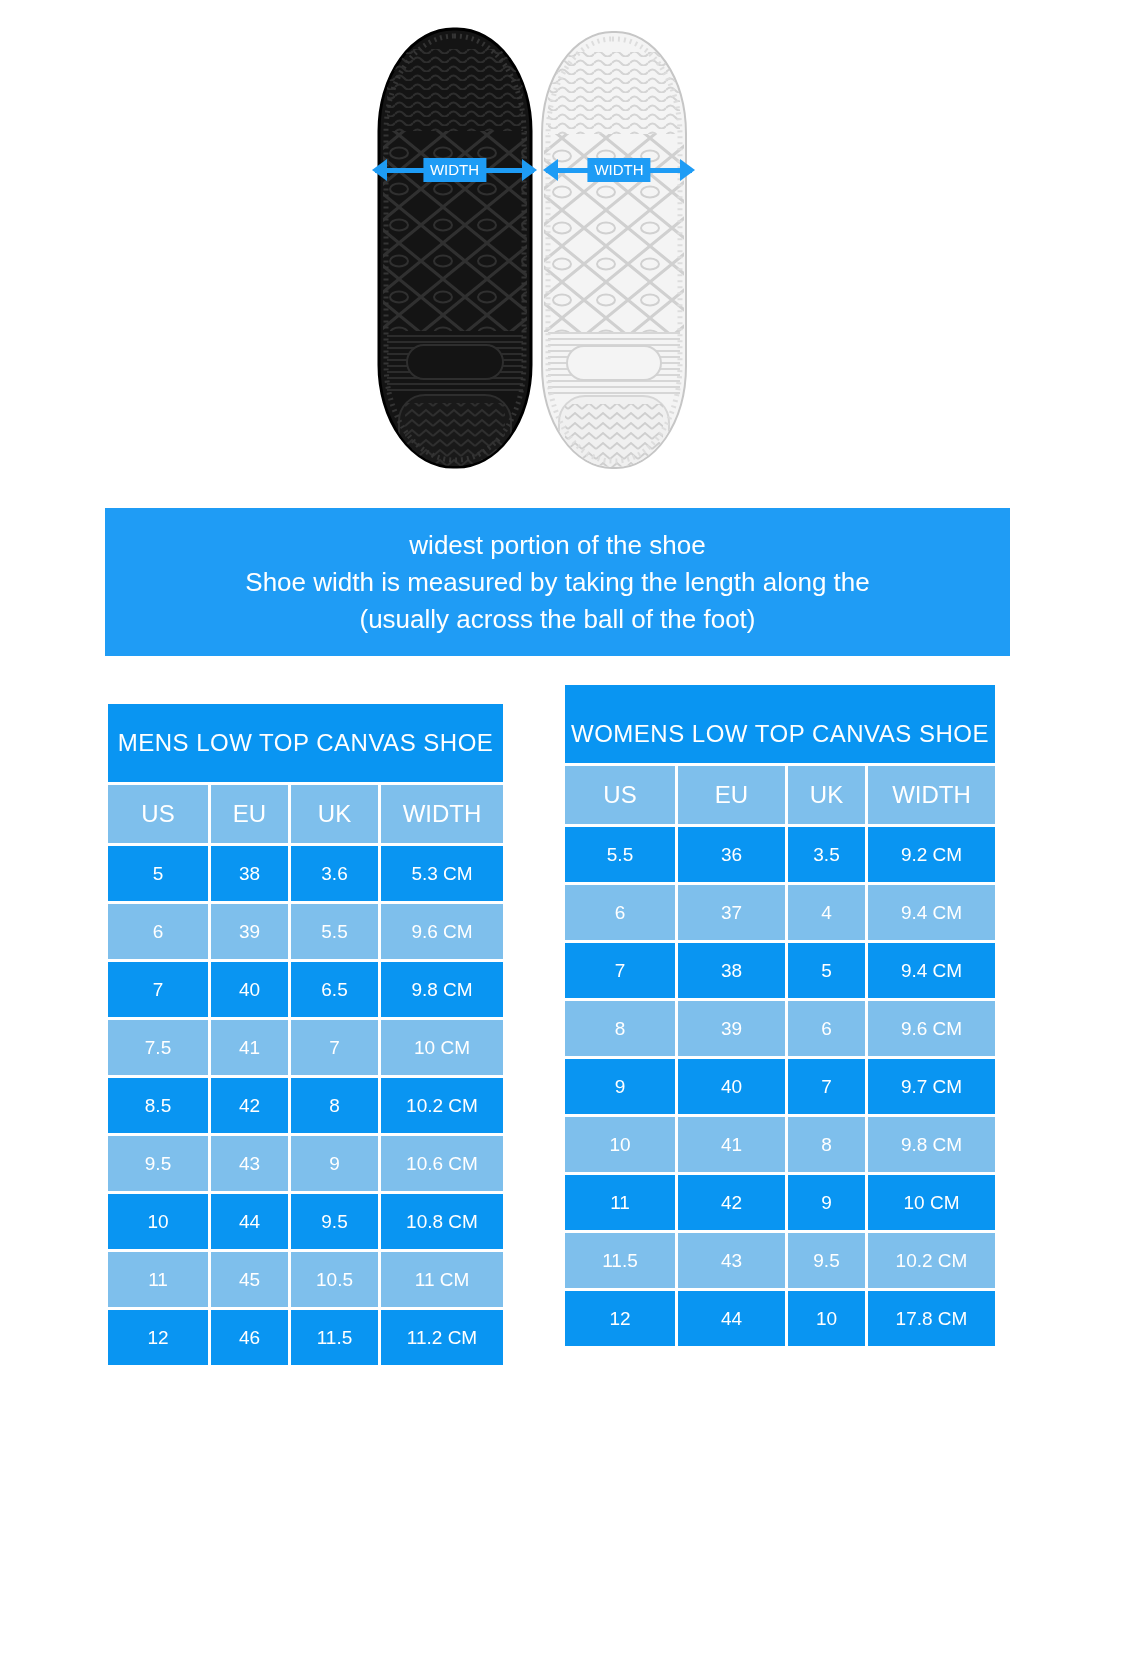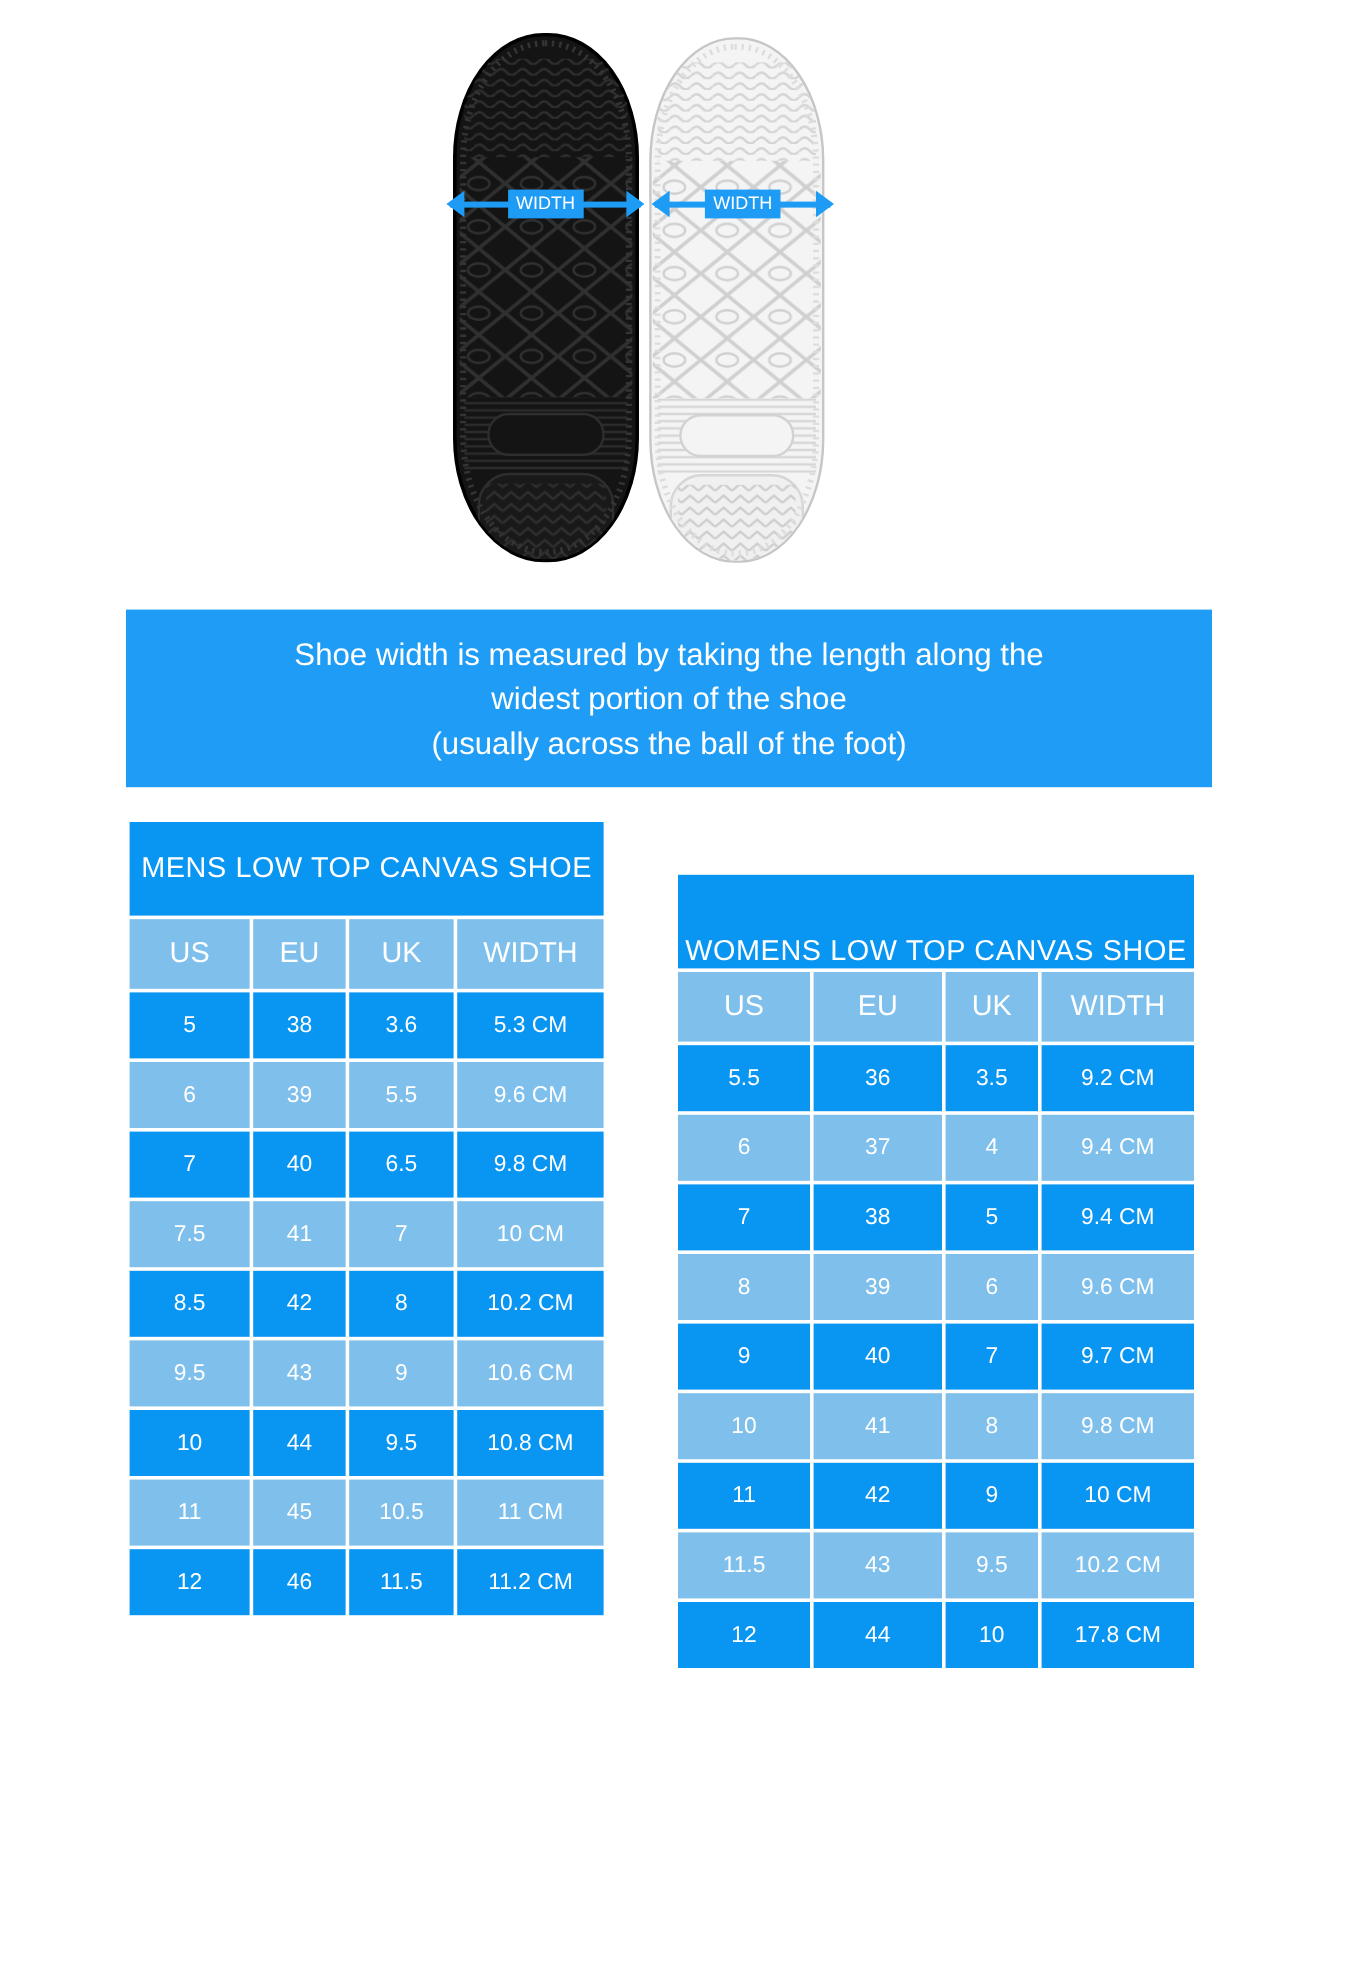--- a/index.html
+++ b/index.html
@@ -32,28 +32,28 @@
   }
   
   .banner{
     position:absolute;left:105px;top:508px;width:905px;height:148px;
     background:var(--banner-blue,#1f9cf5);color:#ffffff;
     display:flex;flex-direction:column;align-items:center;justify-content:center;
     text-align:center;font-size:26px;line-height:37px;
   }
   
   .size-table{position:absolute;top:685px;display:grid;gap:3px;}
-  .size-table.mens{left:108px;width:395px;grid-template-columns:100px 77px 87px 122px;}
+  .size-table.mens{left:108px;width:395px;grid-template-columns:100px 77px 87px 122px;margin-top:19px;}
   .size-table.womens{left:565px;width:430px;grid-template-columns:110px 107px 77px 127px;}
   .t-title{
     grid-column:1/-1;height:78px;background:var(--bright-blue,#0995f2);color:#fff;
     display:flex;align-items:center;justify-content:center;font-size:24px;letter-spacing:.5px;
     box-sizing:border-box;
   }
-  .womens .t-title{align-items:flex-end;padding-bottom:0;margin-top:44px;}
+  .womens .t-title{align-items:flex-end;padding-bottom:15px;}
   .cell{display:flex;align-items:center;justify-content:center;color:#ffffff;}
   .cell.h{height:58px;background:var(--light-blue,#7ebfec);font-size:24px;}
   .cell.b{height:55px;background:var(--bright-blue,#0995f2);font-size:19px;}
   .cell.l{height:55px;background:var(--light-blue,#7ebfec);font-size:19px;}
 </style>
 </head>
 <body>
 
 <div class="page">
 
@@ -130,22 +130,22 @@
     <span class="wlabel">WIDTH</span>
   </div>
   <div class="width-arrow wa-white">
     <span class="head left"></span>
     <span class="line"></span>
     <span class="head right"></span>
     <span class="wlabel">WIDTH</span>
   </div>
 
   <div class="banner">
+    <div>widest portion of the shoe</div>
     <div>Shoe width is measured by taking the length along the</div>
-    <div>widest portion of the shoe</div>
     <div>(usually across the ball of the foot)</div>
   </div>
 
   <section class="size-table mens">
     <div class="t-title">MENS LOW TOP CANVAS SHOE</div>
     <div class="cell h">US</div>
     <div class="cell h">EU</div>
     <div class="cell h">UK</div>
     <div class="cell h">WIDTH</div>
 

